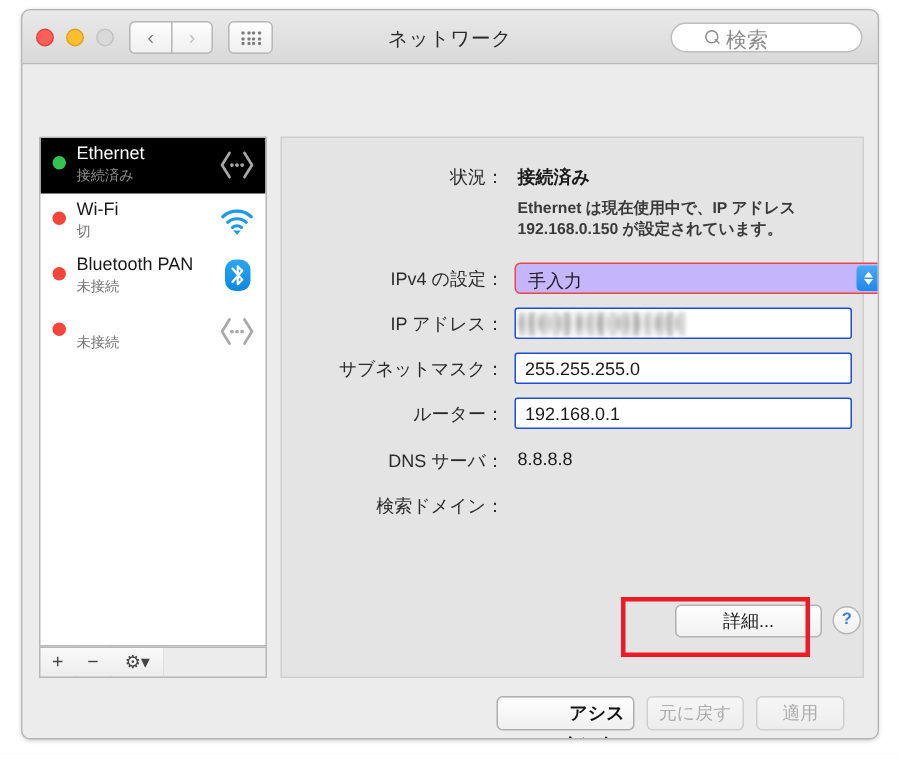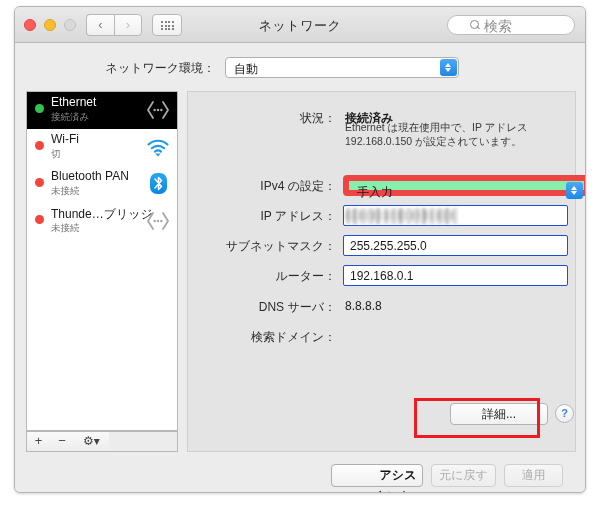--- a/index.html
+++ b/index.html
@@ -330,22 +330,22 @@
     position: absolute;
     left: 6px; top: 3px;
     font-size: 12px;
     color: #1a1a1a;
   }
   .fpopup {
     position: absolute;
     left: 155px;
     width: 247px;
     height: 21px;
-    background: #86efac;
-    border: 6px solid #ef4444;
+    background: #c4b5fd;
+    border: 1px solid #ef4444;
     border-radius: 4px;
     box-sizing: border-box;
   }
   .fpopup .tv {
     position: absolute;
     left: 8px; top: 3px;
     font-size: 12px;
     color: #1a1a1a;
   }
 
@@ -470,27 +470,20 @@
     <div id="win-title">ネットワーク</div>
 
     <div id="search">
       <div class="mag"></div>
       <div class="ph">検索</div>
     </div>
   </div>
 
   <div id="content">
 
-    <div id="env-row">
-      <div id="env-label">ネットワーク環境：</div>
-      <div id="env-popup">
-        <div class="val">自動</div>
-        <div class="stepper"></div>
-      </div>
-    </div>
 
     <div id="sidebar">
 
       <div class="svc selected">
         <div class="dot dot-green"></div>
         <div class="name">Ethernet</div>
         <div class="sub">接続済み</div>
         <div class="ico ico-eth">
           <svg width="24" height="22" viewBox="0 0 24 22">
             <path d="M7 3 L2 11 L7 19" fill="none" stroke="#a8a8a8" stroke-width="1.8" stroke-linecap="round" stroke-linejoin="round"></path>
@@ -522,21 +515,20 @@
         <div class="sub">未接続</div>
         <div class="ico-bt">
           <svg width="17" height="21" viewBox="0 0 17 21">
             <path d="M5 6 L11.5 13.5 L8.5 16.5 L8.5 4.5 L11.5 7.5 L5 15" fill="none" stroke="#ffffff" stroke-width="1.5" stroke-linecap="round" stroke-linejoin="round"></path>
           </svg>
         </div>
       </div>
 
       <div class="svc">
         <div class="dot dot-red"></div>
-        <div class="name">Thunde…ブリッジ</div>
         <div class="sub">未接続</div>
         <div class="ico ico-eth">
           <svg width="24" height="22" viewBox="0 0 24 22">
             <path d="M7 3 L2 11 L7 19" fill="none" stroke="#a8a8a8" stroke-width="1.8" stroke-linecap="round" stroke-linejoin="round"></path>
             <path d="M17 3 L22 11 L17 19" fill="none" stroke="#a8a8a8" stroke-width="1.8" stroke-linecap="round" stroke-linejoin="round"></path>
             <circle cx="8.6" cy="11" r="1.25" fill="#a8a8a8"></circle>
             <circle cx="12" cy="11" r="1.25" fill="#a8a8a8"></circle>
             <circle cx="15.4" cy="11" r="1.25" fill="#a8a8a8"></circle>
           </svg>
         </div>
@@ -550,21 +542,21 @@
       <div class="tbtn tb-rest"></div>
     </div>
 
     <div id="panel">
 
       <div class="frow" style="top:18px;">
         <div class="flabel">状況：</div>
         <div class="fbold">接続済み</div>
       </div>
 
-      <div class="fdesc" style="top:28px;">Ethernet は現在使用中で、IP アドレス 192.168.0.150 が設定されています。</div>
+      <div class="fdesc" style="top:40px;font-weight:bold;">Ethernet は現在使用中で、IP アドレス 192.168.0.150 が設定されています。</div>
 
       <div class="frow" style="top:83px;">
         <div class="flabel" style="top:3px;">IPv4 の設定：</div>
         <div class="fpopup">
           <div class="tv">手入力</div>
           <div class="stepper"></div>
         </div>
       </div>
 
       <div class="frow" style="top:113px;">

